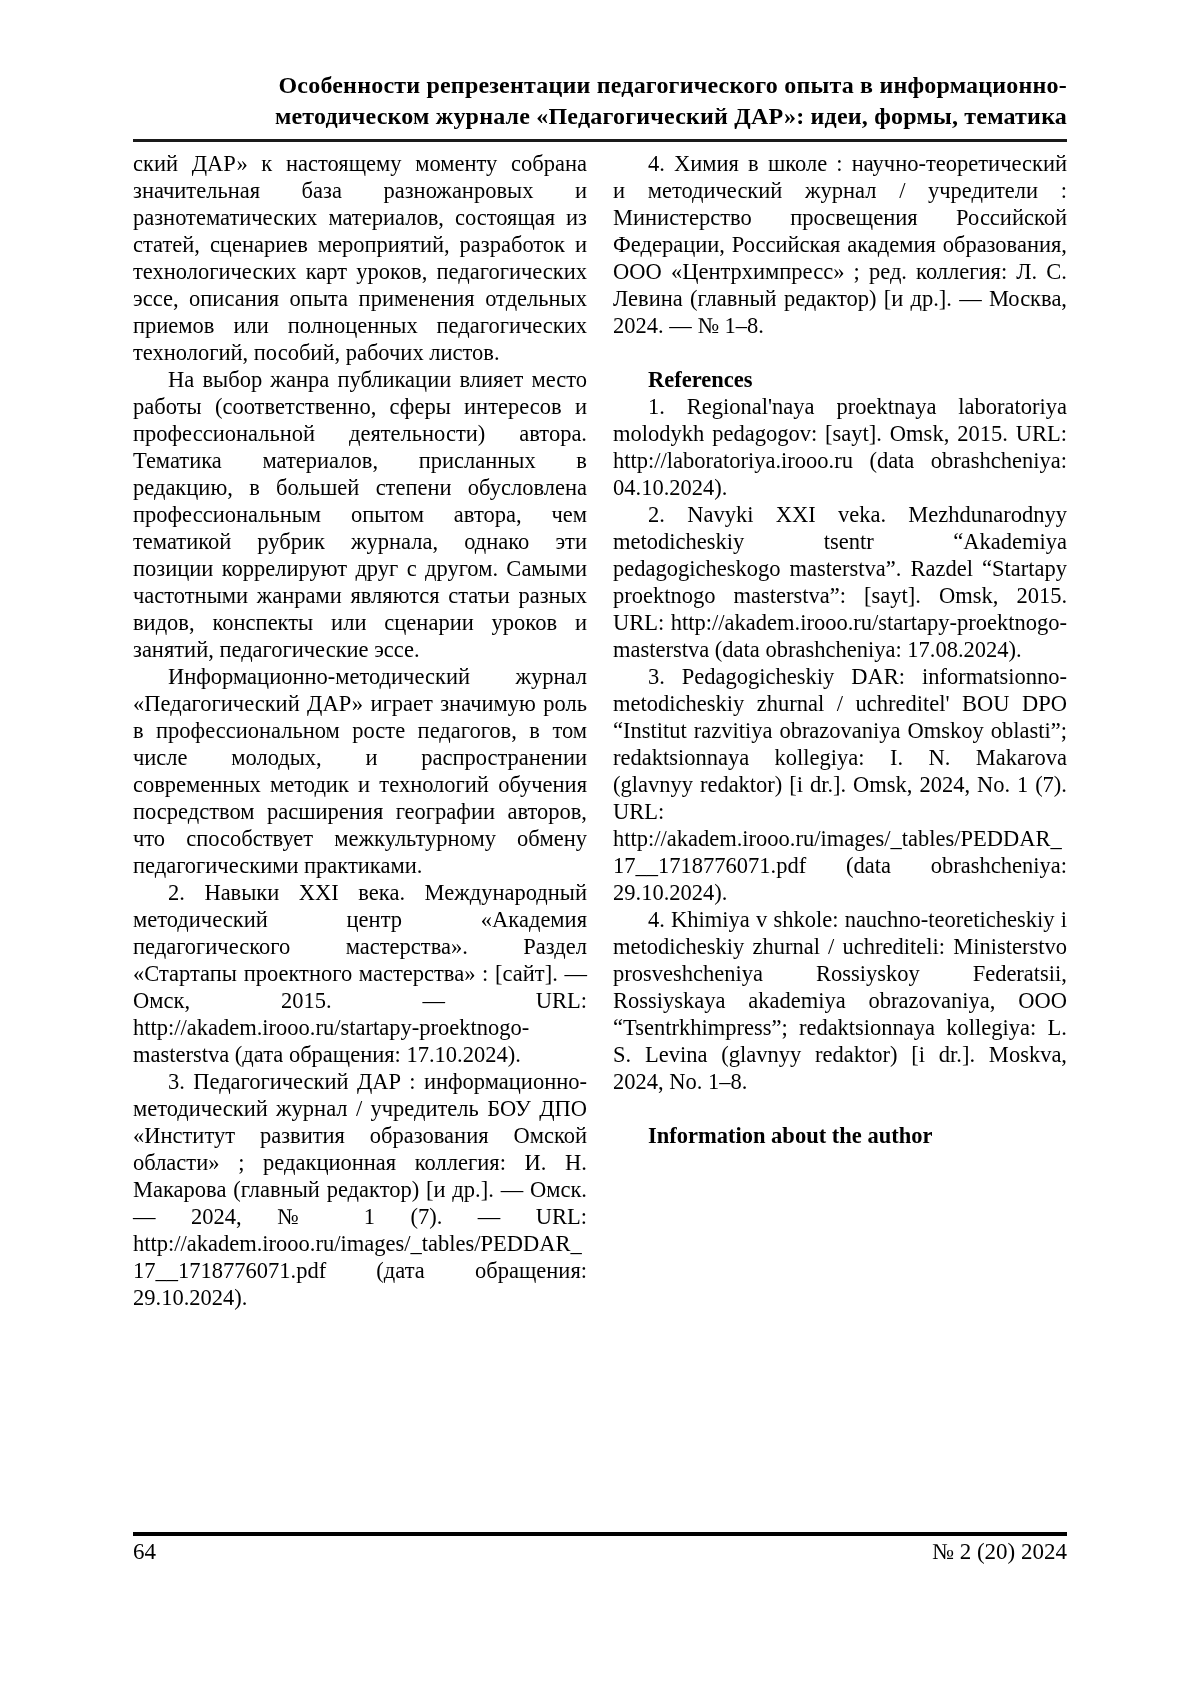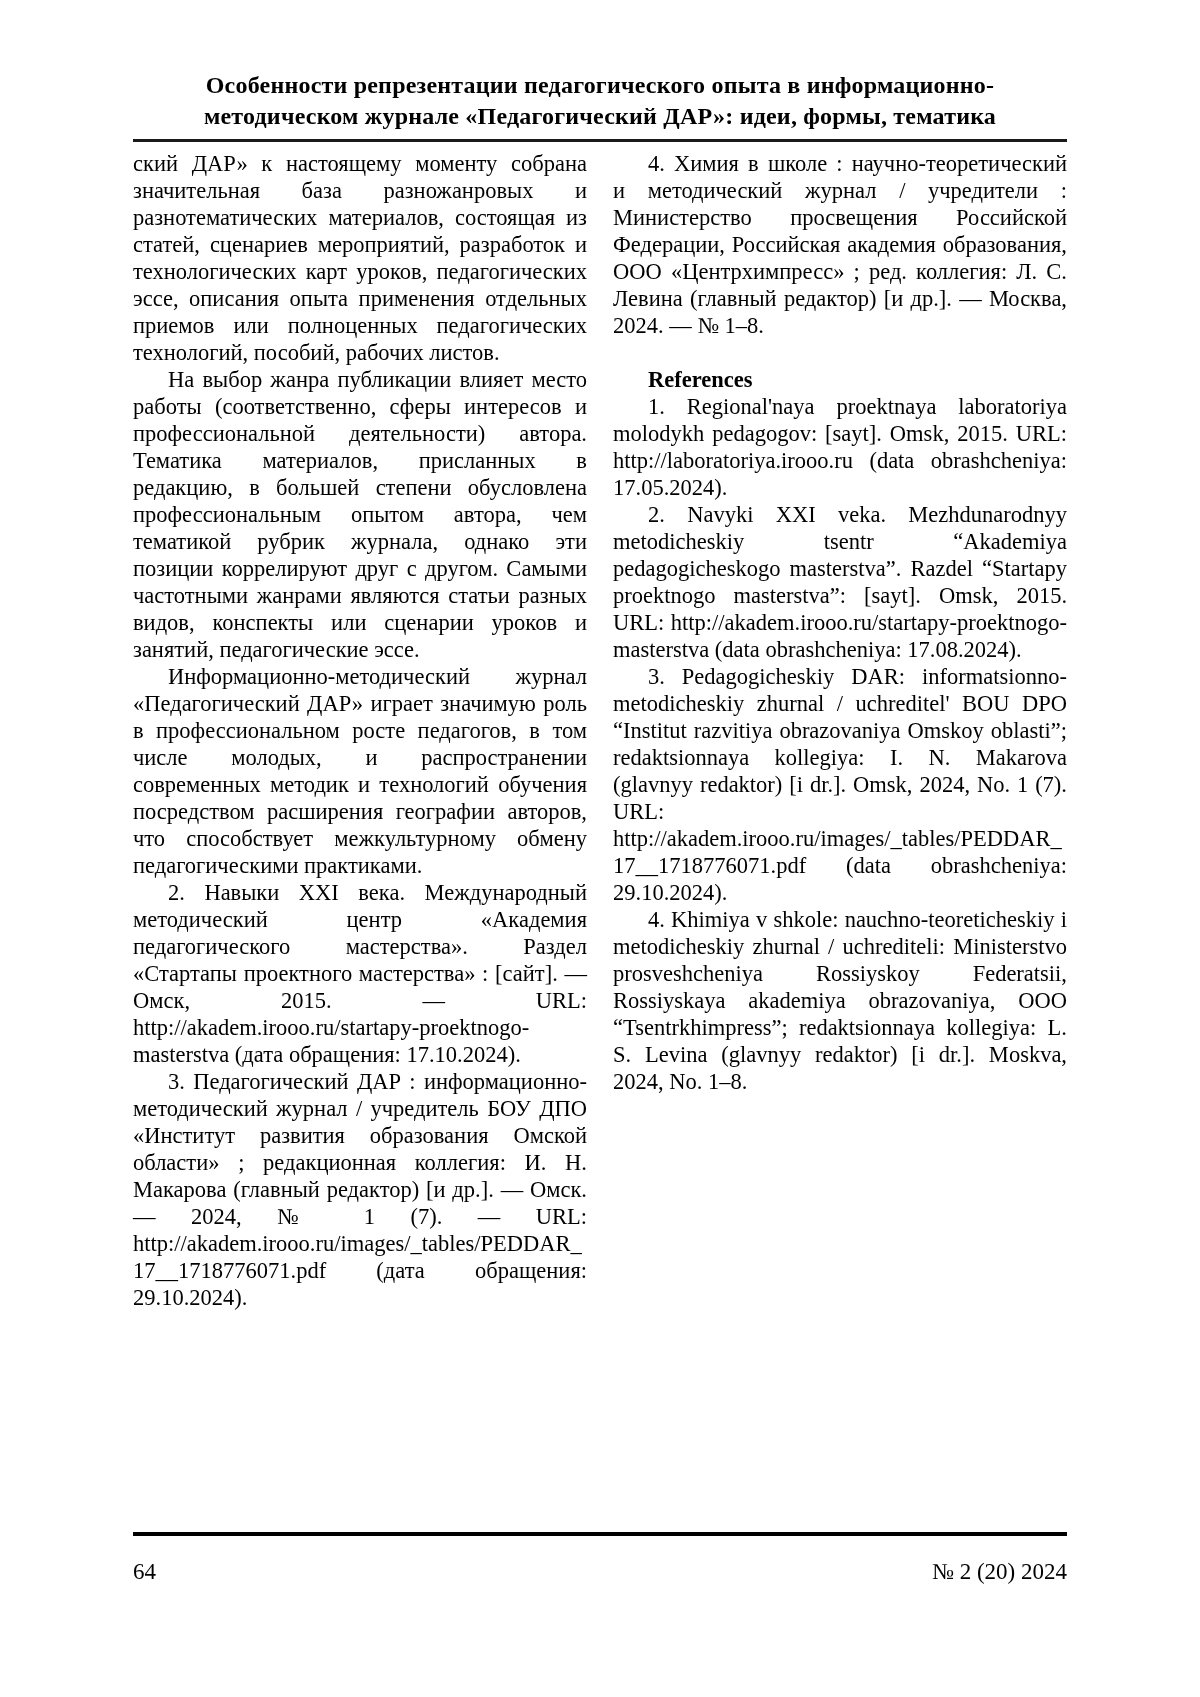--- a/index.html
+++ b/index.html
@@ -19,21 +19,21 @@
   .content {
     position: absolute;
     left: 133px;
     top: 70px;
     width: 934px;
   }
   .running-title {
     font-size: 24px;
     line-height: 31px;
     font-weight: bold;
-    text-align: center;
+    text-align: right;
     letter-spacing: 0.2px;
   }
   .header-rule {
     margin-top: 7px;
     border-top: 3px solid #1a1a1a;
     height: 0;
   }
   .columns {
     display: flex;
     gap: 26px;
@@ -67,21 +67,21 @@
     width: 934px;
     top: 1532px;
   }
   .footer-rule {
     border-top: 4px solid #000000;
     height: 0;
   }
   .footer-row {
     display: flex;
     justify-content: space-between;
-    margin-top: 22px;
+    margin-top: 2px;
     font-size: 23px;
     line-height: 27px;
   }
 </style>
 </head>
 <body>
 
 <div class="page">
   <div class="content">
 
@@ -96,26 +96,27 @@
         <p>Информационно-методический журнал «Педагогический ДАР» играет значимую роль в профессиональном росте педагогов, в том числе молодых, и распространении современных методик и технологий обучения посредством расширения географии авторов, что способствует межкультурному обмену педагогическими практиками.</p>
 
         <p class="ref">2. Навыки XXI века. Международный методический центр «Академия педагогического мастерства». Раздел «Стартапы проектного мастерства» : [сайт]. — Омск, 2015. — URL: http://akadem.irooo.ru/startapy-proektnogo-masterstva (дата обращения: 17.10.2024).</p>
         <p class="ref">3. Педагогический ДАР : информационно-методический журнал / учредитель БОУ ДПО «Институт развития образования Омской области» ; редакционная коллегия: И. Н. Макарова (главный редактор) [и др.]. — Омск. — 2024, № 1 (7). — URL: http://akadem.irooo.ru/images/_tables/PEDDAR_17__1718776071.pdf (дата обращения: 29.10.2024).</p>
       </div>
 
       <div class="col">
         <p class="ref">4. Химия в школе : научно-теоретический и методический журнал / учредители : Министерство просвещения Российской Федерации, Российская академия образования, ООО «Центрхимпресс» ; ред. коллегия: Л. С. Левина (главный редактор) [и др.]. — Москва, 2024. — № 1–8.</p>
 
         <p class="heading">References</p>
-        <p class="ref">1. Regional'naya proektnaya laboratoriya molodykh pedagogov: [sayt]. Omsk, 2015. URL: http://laboratoriya.irooo.ru (data obrashcheniya: 17.05.2024).</p>
+        <p class="ref">1. Regional'naya proektnaya laboratoriya molodykh pedagogov: [sayt]. Omsk, 2015. URL: http://laboratoriya.irooo.ru (data obrashcheniya: 04.10.2024).</p>
         <p class="ref">2. Navyki XXI veka. Mezhdunarodnyy metodicheskiy tsentr “Akademiya pedagogicheskogo masterstva”. Razdel “Startapy proektnogo masterstva”: [sayt]. Omsk, 2015. URL: http://akadem.irooo.ru/startapy-proektnogo-masterstva (data obrashcheniya: 17.08.2024).</p>
         <p class="ref">3. Pedagogicheskiy DAR: informatsionno-metodicheskiy zhurnal / uchreditel' BOU DPO “Institut razvitiya obrazovaniya Omskoy oblasti”; redaktsionnaya kollegiya: I. N. Makarova (glavnyy redaktor) [i dr.]. Omsk, 2024, No. 1 (7). URL: http://akadem.irooo.ru/images/_tables/PEDDAR_17__1718776071.pdf (data obrashcheniya: 29.10.2024).</p>
         <p class="ref">4. Khimiya v shkole: nauchno-teoreticheskiy i metodicheskiy zhurnal / uchrediteli: Ministerstvo prosveshcheniya Rossiyskoy Federatsii, Rossiyskaya akademiya obrazovaniya, OOO “Tsentrkhimpress”; redaktsionnaya kollegiya: L. S. Levina (glavnyy redaktor) [i dr.]. Moskva, 2024, No. 1–8.</p>
 
 
+        <p class="heading">Information about the author</p>
       </div>
 
     </div>
   </div>
 
   <div class="footer">
     <div class="footer-rule"></div>
     <div class="footer-row">
       <span>64</span>
       <span>№ 2 (20) 2024</span>

